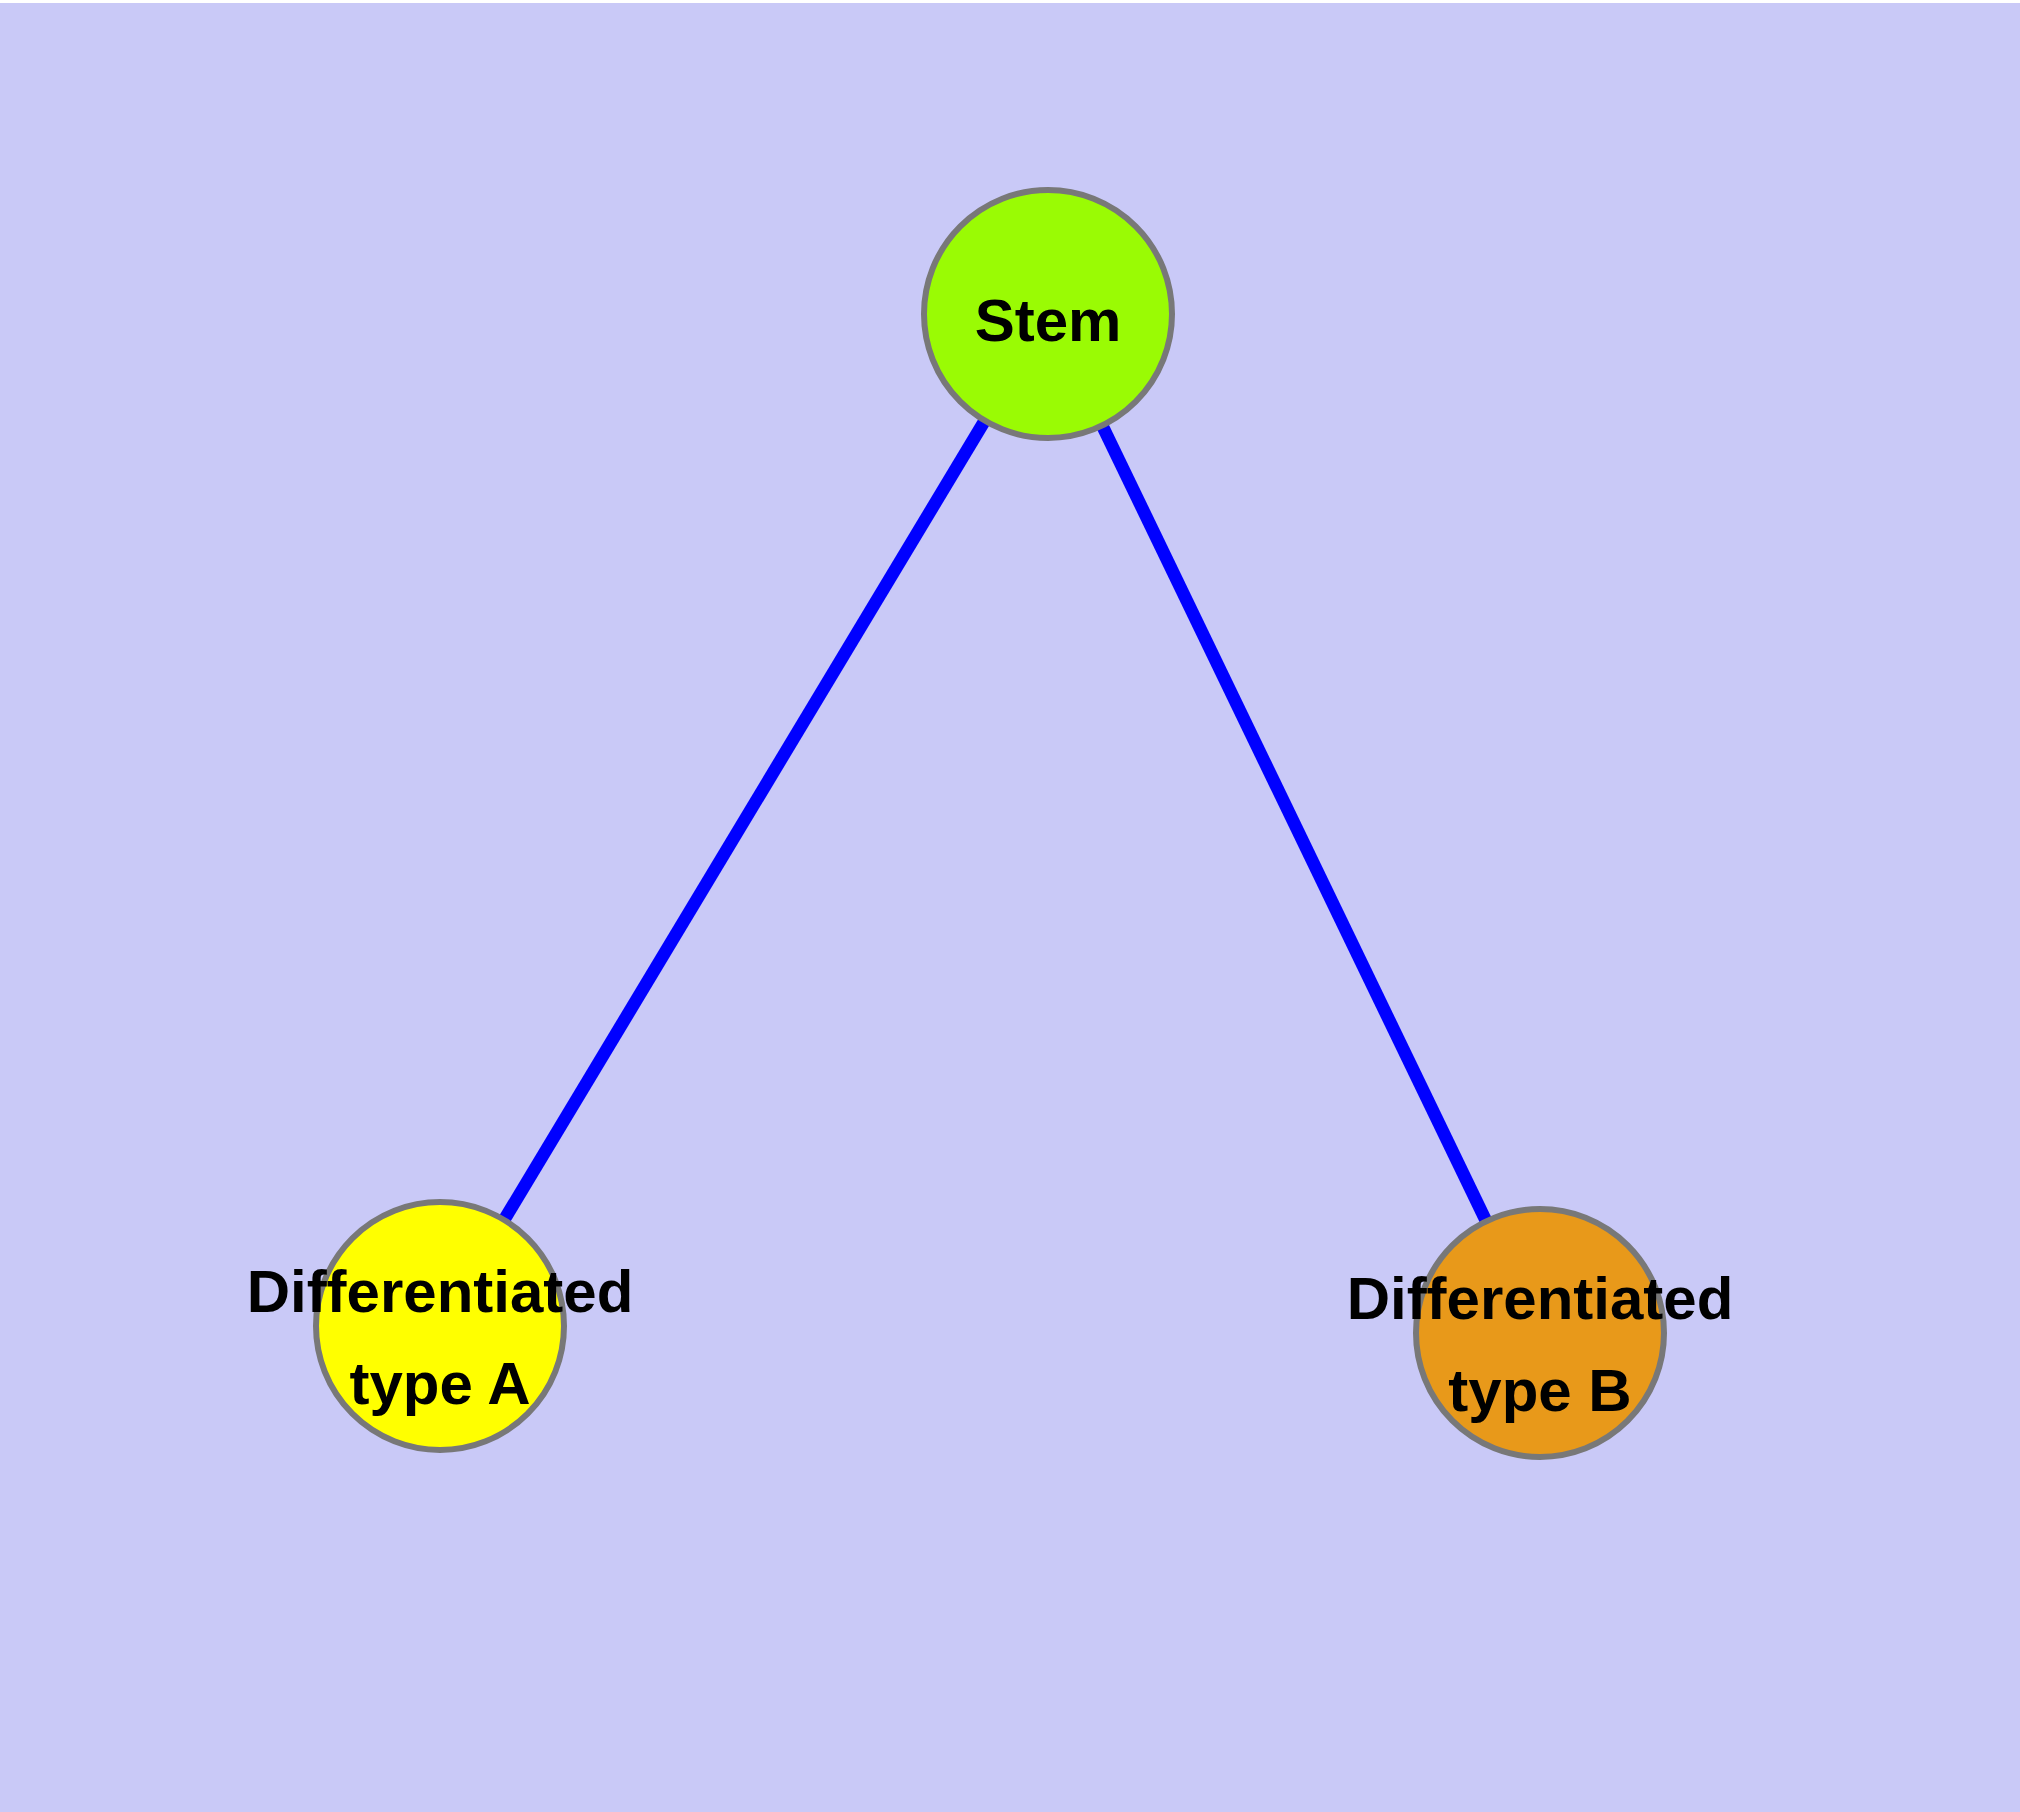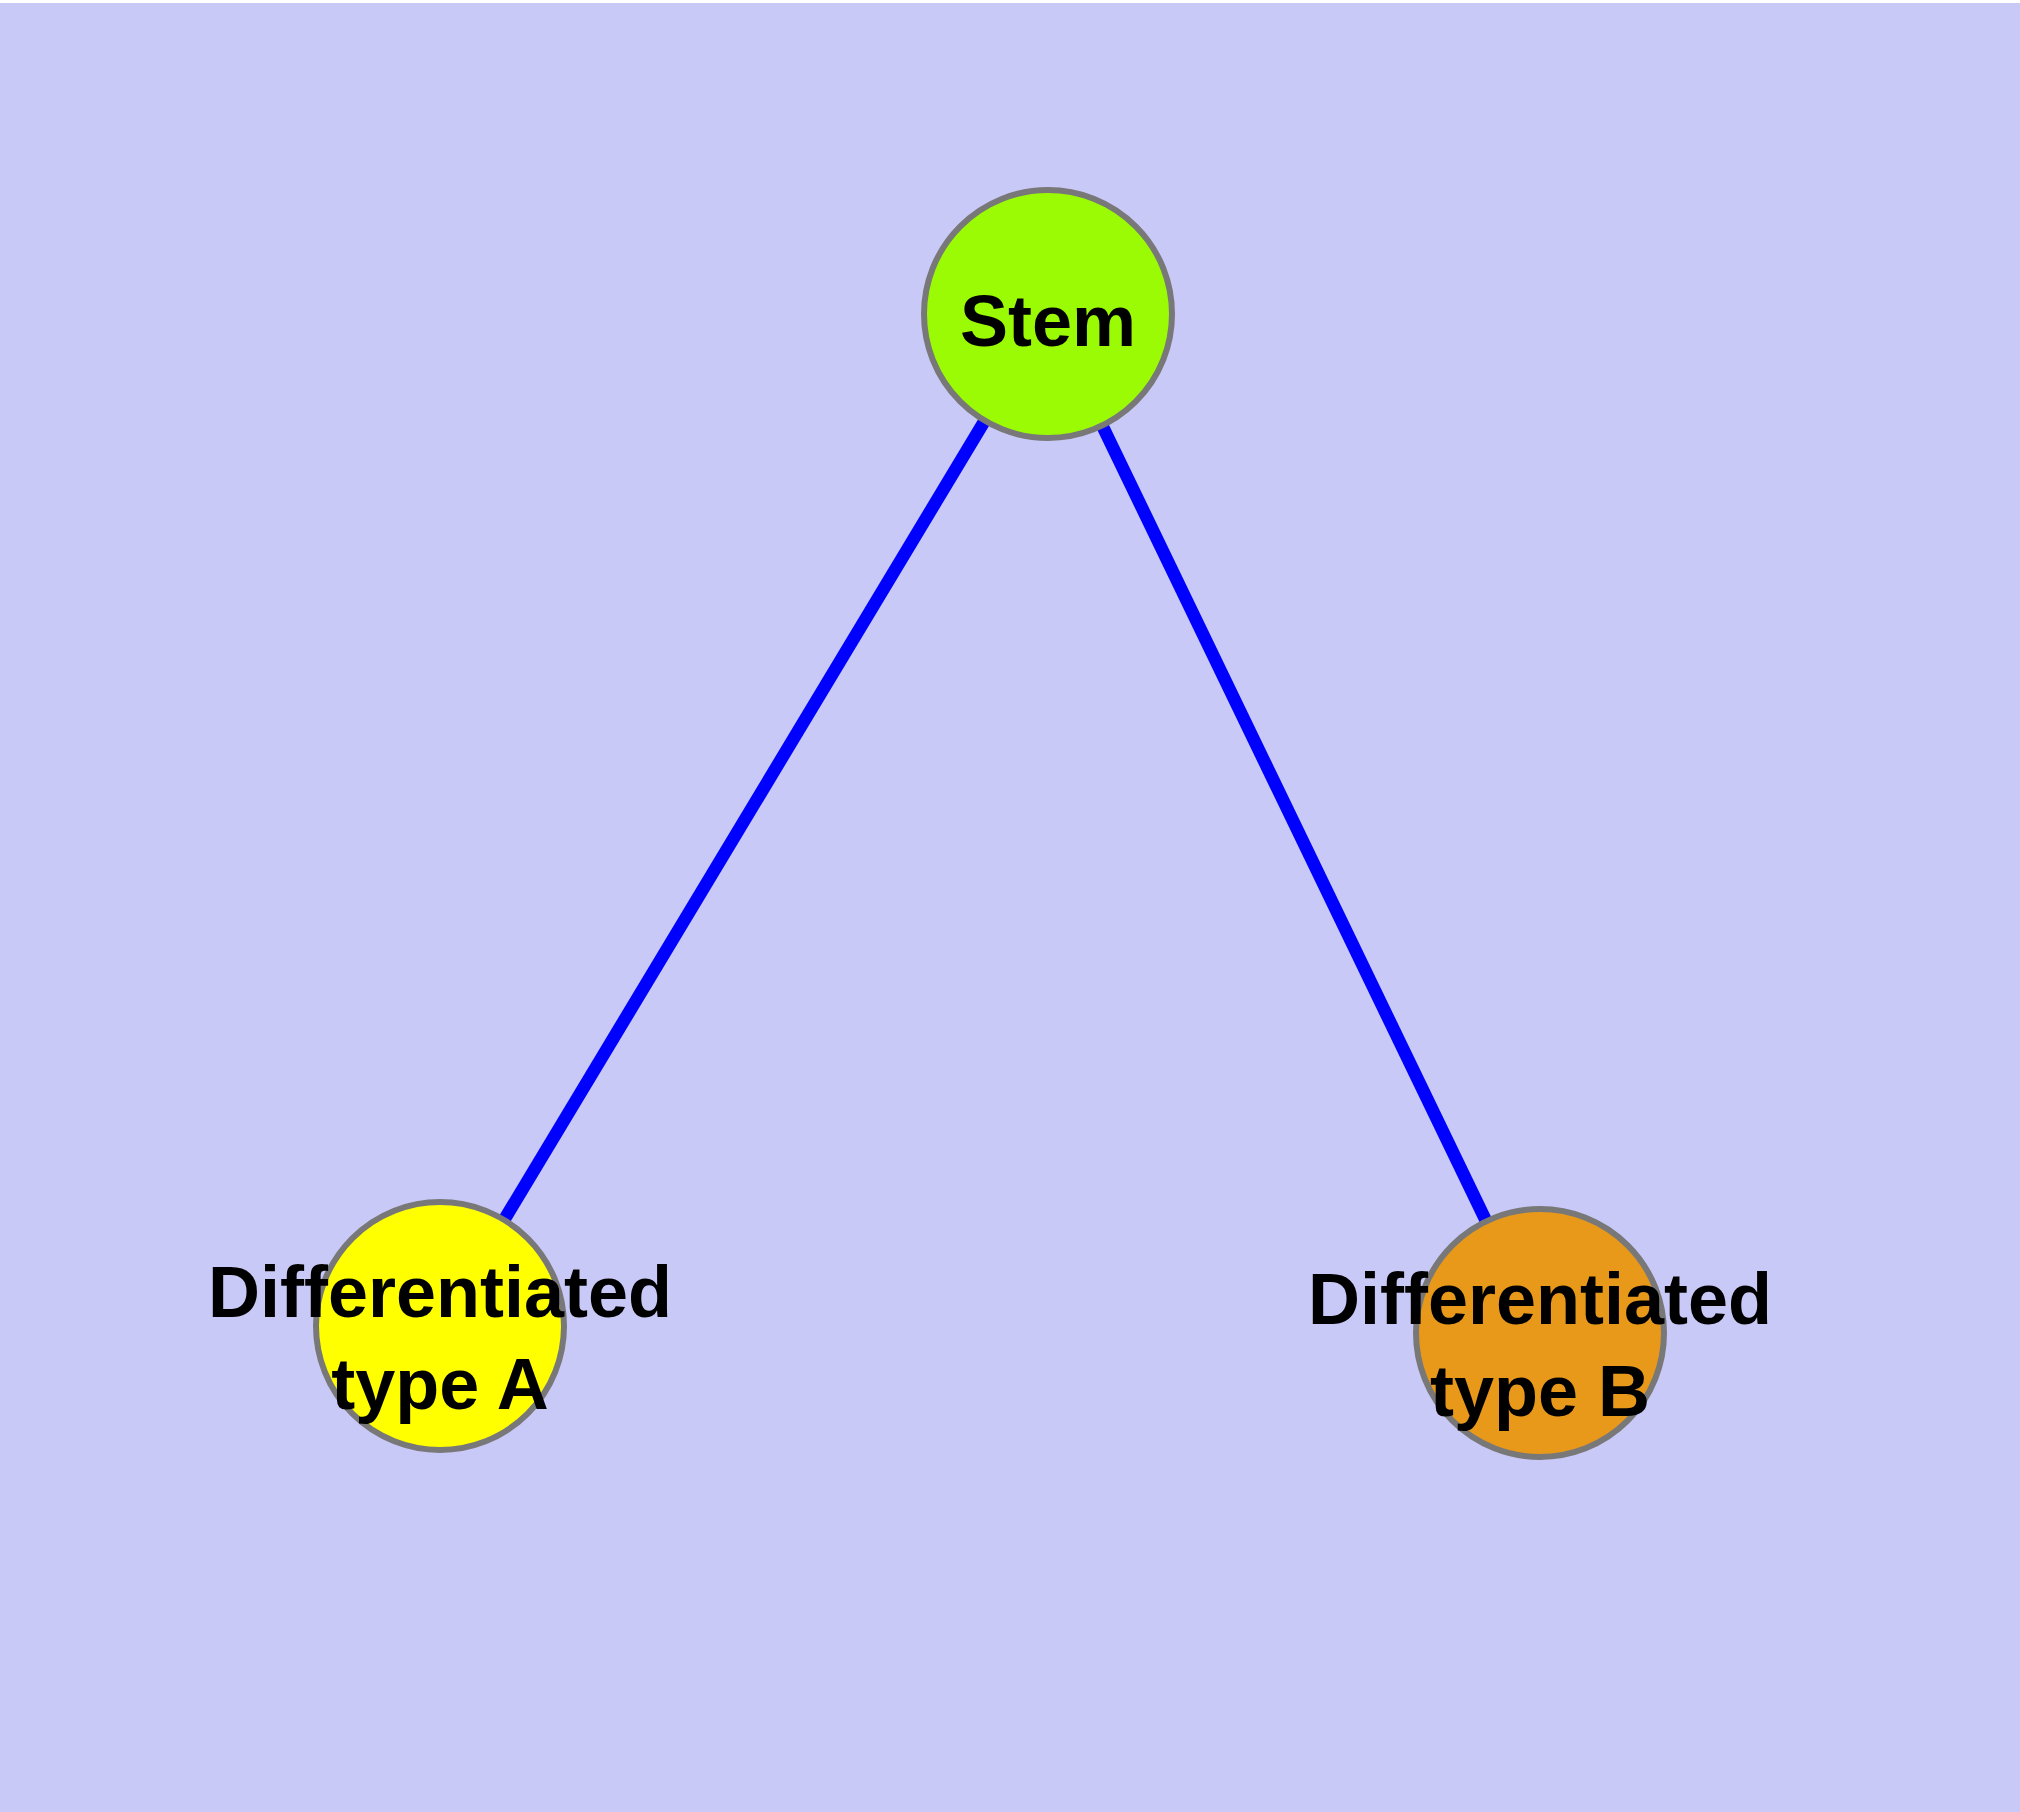--- a/index.html
+++ b/index.html
@@ -40,21 +40,21 @@
     border-radius: 50%;
     box-sizing: border-box;
     z-index: 2;
   }
   .node-label {
     position: absolute;
     left: 50%;
     top: 50%;
     transform: translate(-50%, -50%);
     font-weight: bold;
-    font-size: 72px;
+    font-size: 60px;
     line-height: 92px;
     letter-spacing: 0;
     color: #000000;
     white-space: pre-line;
     text-align: center;
     z-index: 3;
   }
 </style>
 </head>
 <body>

